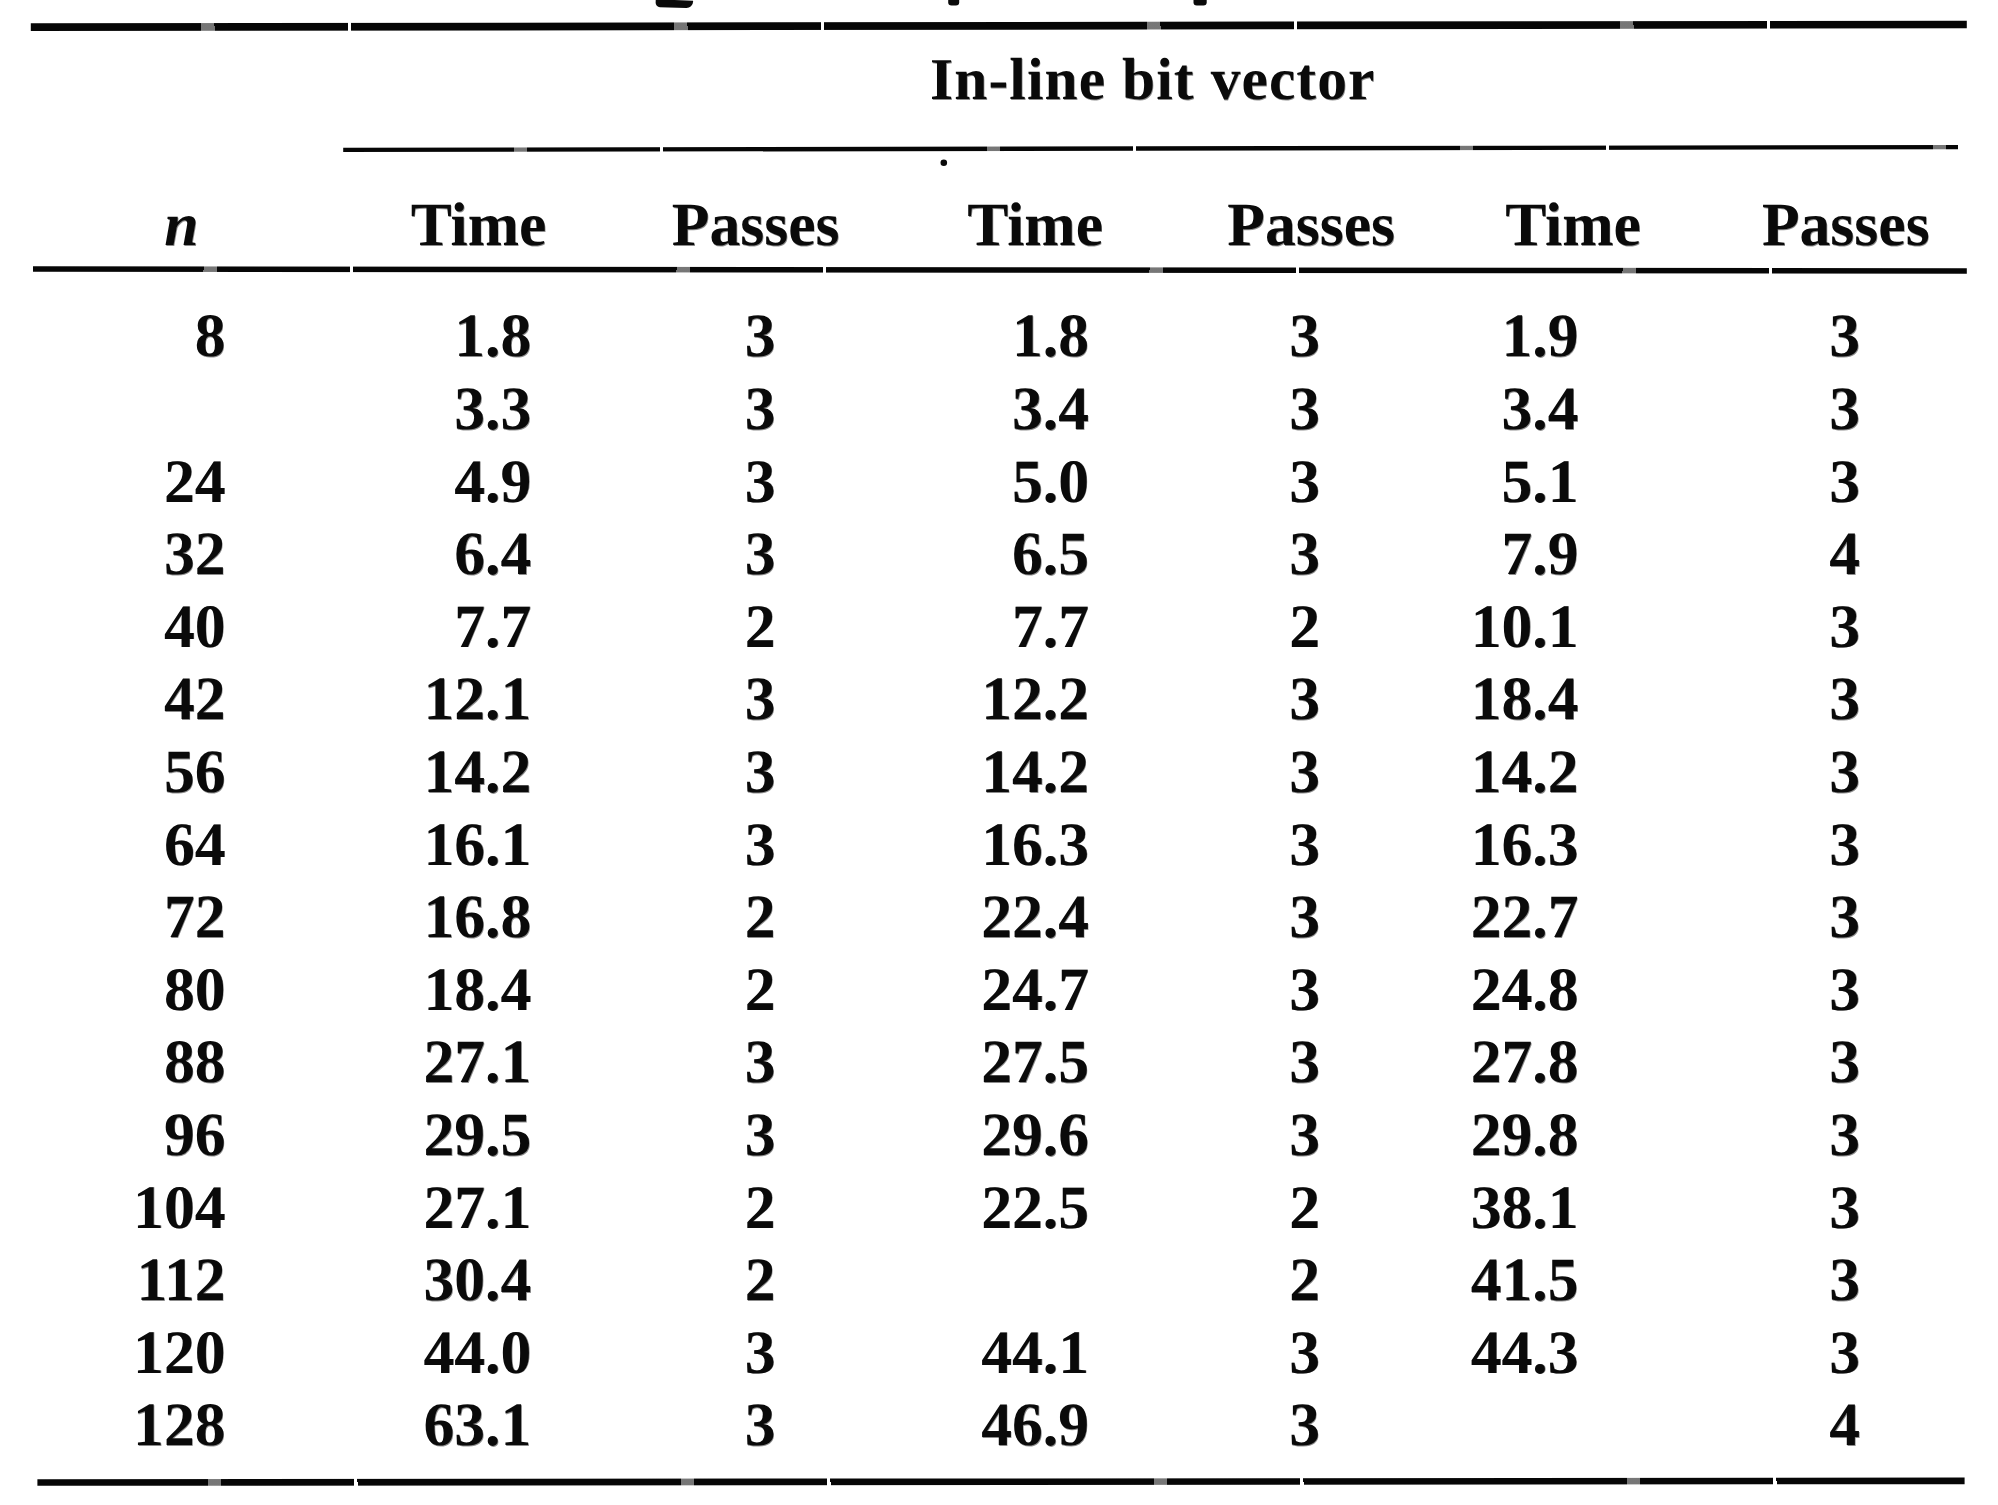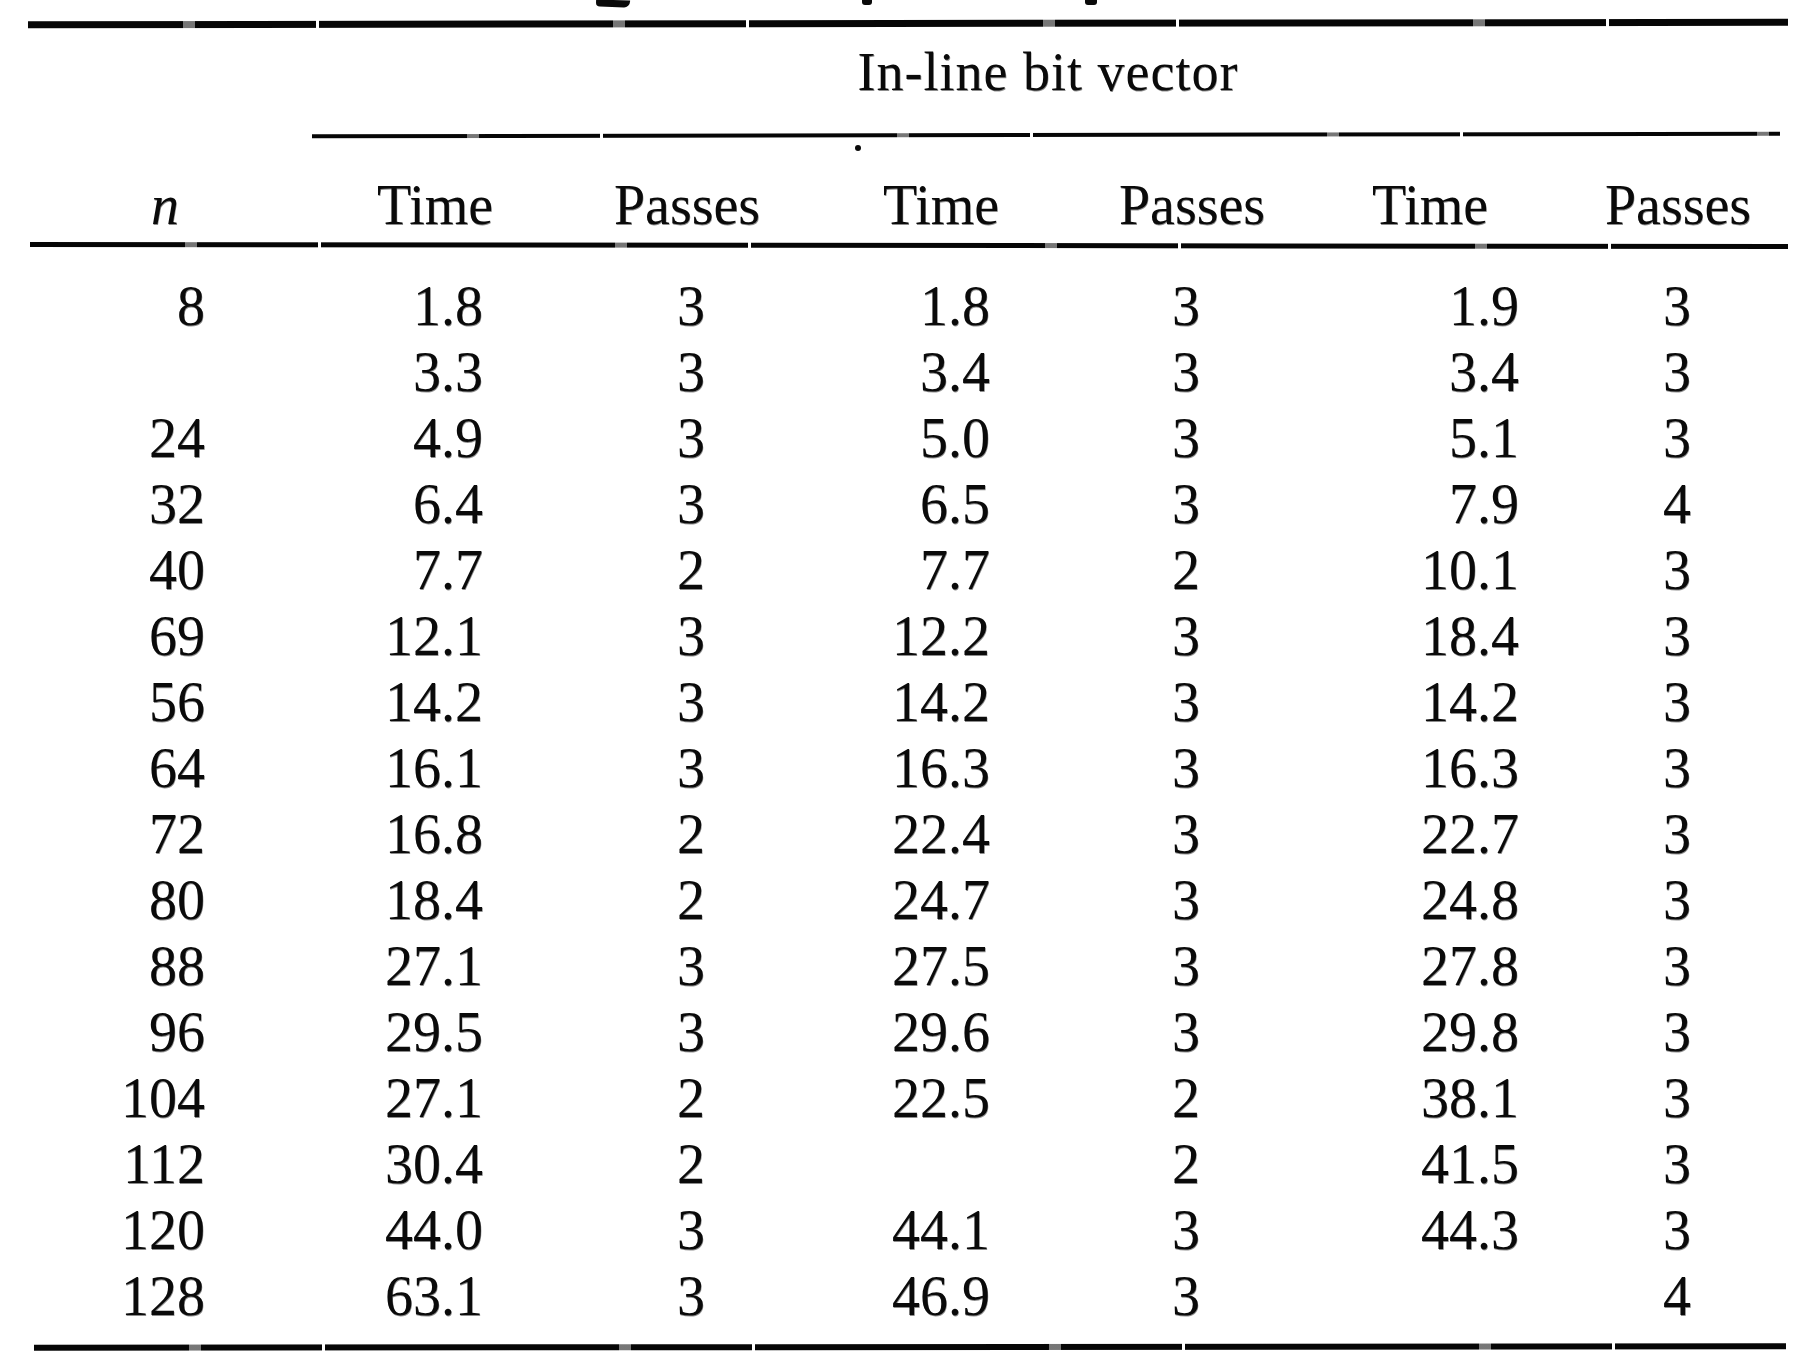--- a/index.html
+++ b/index.html
@@ -8,20 +8,21 @@
     background: #ffffff;
   }
   #page {
     position: relative;
     width: 1816px;
     height: 1368px;
     background: #ffffff;
     font-family: "Liberation Serif", "DejaVu Serif", serif;
     color: #0a0a0a;
     overflow: hidden;
+    font-weight: bold;
   }
   
   .rule {
     position: absolute;
     background:
       repeating-linear-gradient(90deg,
         #060606 0px, #060606 155px,
         rgba(6,6,6,0.55) 155px, rgba(6,6,6,0.55) 167px,
         #060606 167px, #060606 288px,
         rgba(255,255,255,0.95) 288px, rgba(255,255,255,0.95) 291px,
@@ -82,21 +83,21 @@
   .h-t2 { left: 841px;  width: 200px; text-align: center; }
   .h-p2 { left: 1092px; width: 200px; text-align: center; }
   .h-t3 { left: 1330px; width: 200px; text-align: center; }
   .h-p3 { left: 1578px; width: 200px; text-align: center; }
   
   .c-n  { left: 0;      width: 205px; text-align: right; }
   .c-t1 { left: 283px;  width: 200px; text-align: right; }
   .c-p1 { left: 641px;  width: 100px; text-align: center; }
   .c-t2 { left: 790px;  width: 200px; text-align: right; }
   .c-p2 { left: 1136px; width: 100px; text-align: center; }
-  .c-t3 { left: 1319px; width: 200px; text-align: right; }
+  .c-t3 { left: 1235px; width: 200px; text-align: right; }
   .c-p3 { left: 1627px; width: 100px; text-align: center; }
 </style>
 </head>
 <body>
 
 <div id="page">
 
   <div class="artifact artifact-1"></div>
   <div class="artifact artifact-2"></div>
   <div class="artifact artifact-3"></div>
@@ -163,21 +164,21 @@
       <div class="cell c-n">40</div>
       <div class="cell c-t1">7.7</div>
       <div class="cell c-p1">2</div>
       <div class="cell c-t2">7.7</div>
       <div class="cell c-p2">2</div>
       <div class="cell c-t3">10.1</div>
       <div class="cell c-p3">3</div>
     </div>
 
     <div class="row">
-      <div class="cell c-n">69</div>
+      <div class="cell c-n">42</div>
       <div class="cell c-t1">12.1</div>
       <div class="cell c-p1">3</div>
       <div class="cell c-t2">12.2</div>
       <div class="cell c-p2">3</div>
       <div class="cell c-t3">18.4</div>
       <div class="cell c-p3">3</div>
     </div>
 
     <div class="row">
       <div class="cell c-n">56</div>

